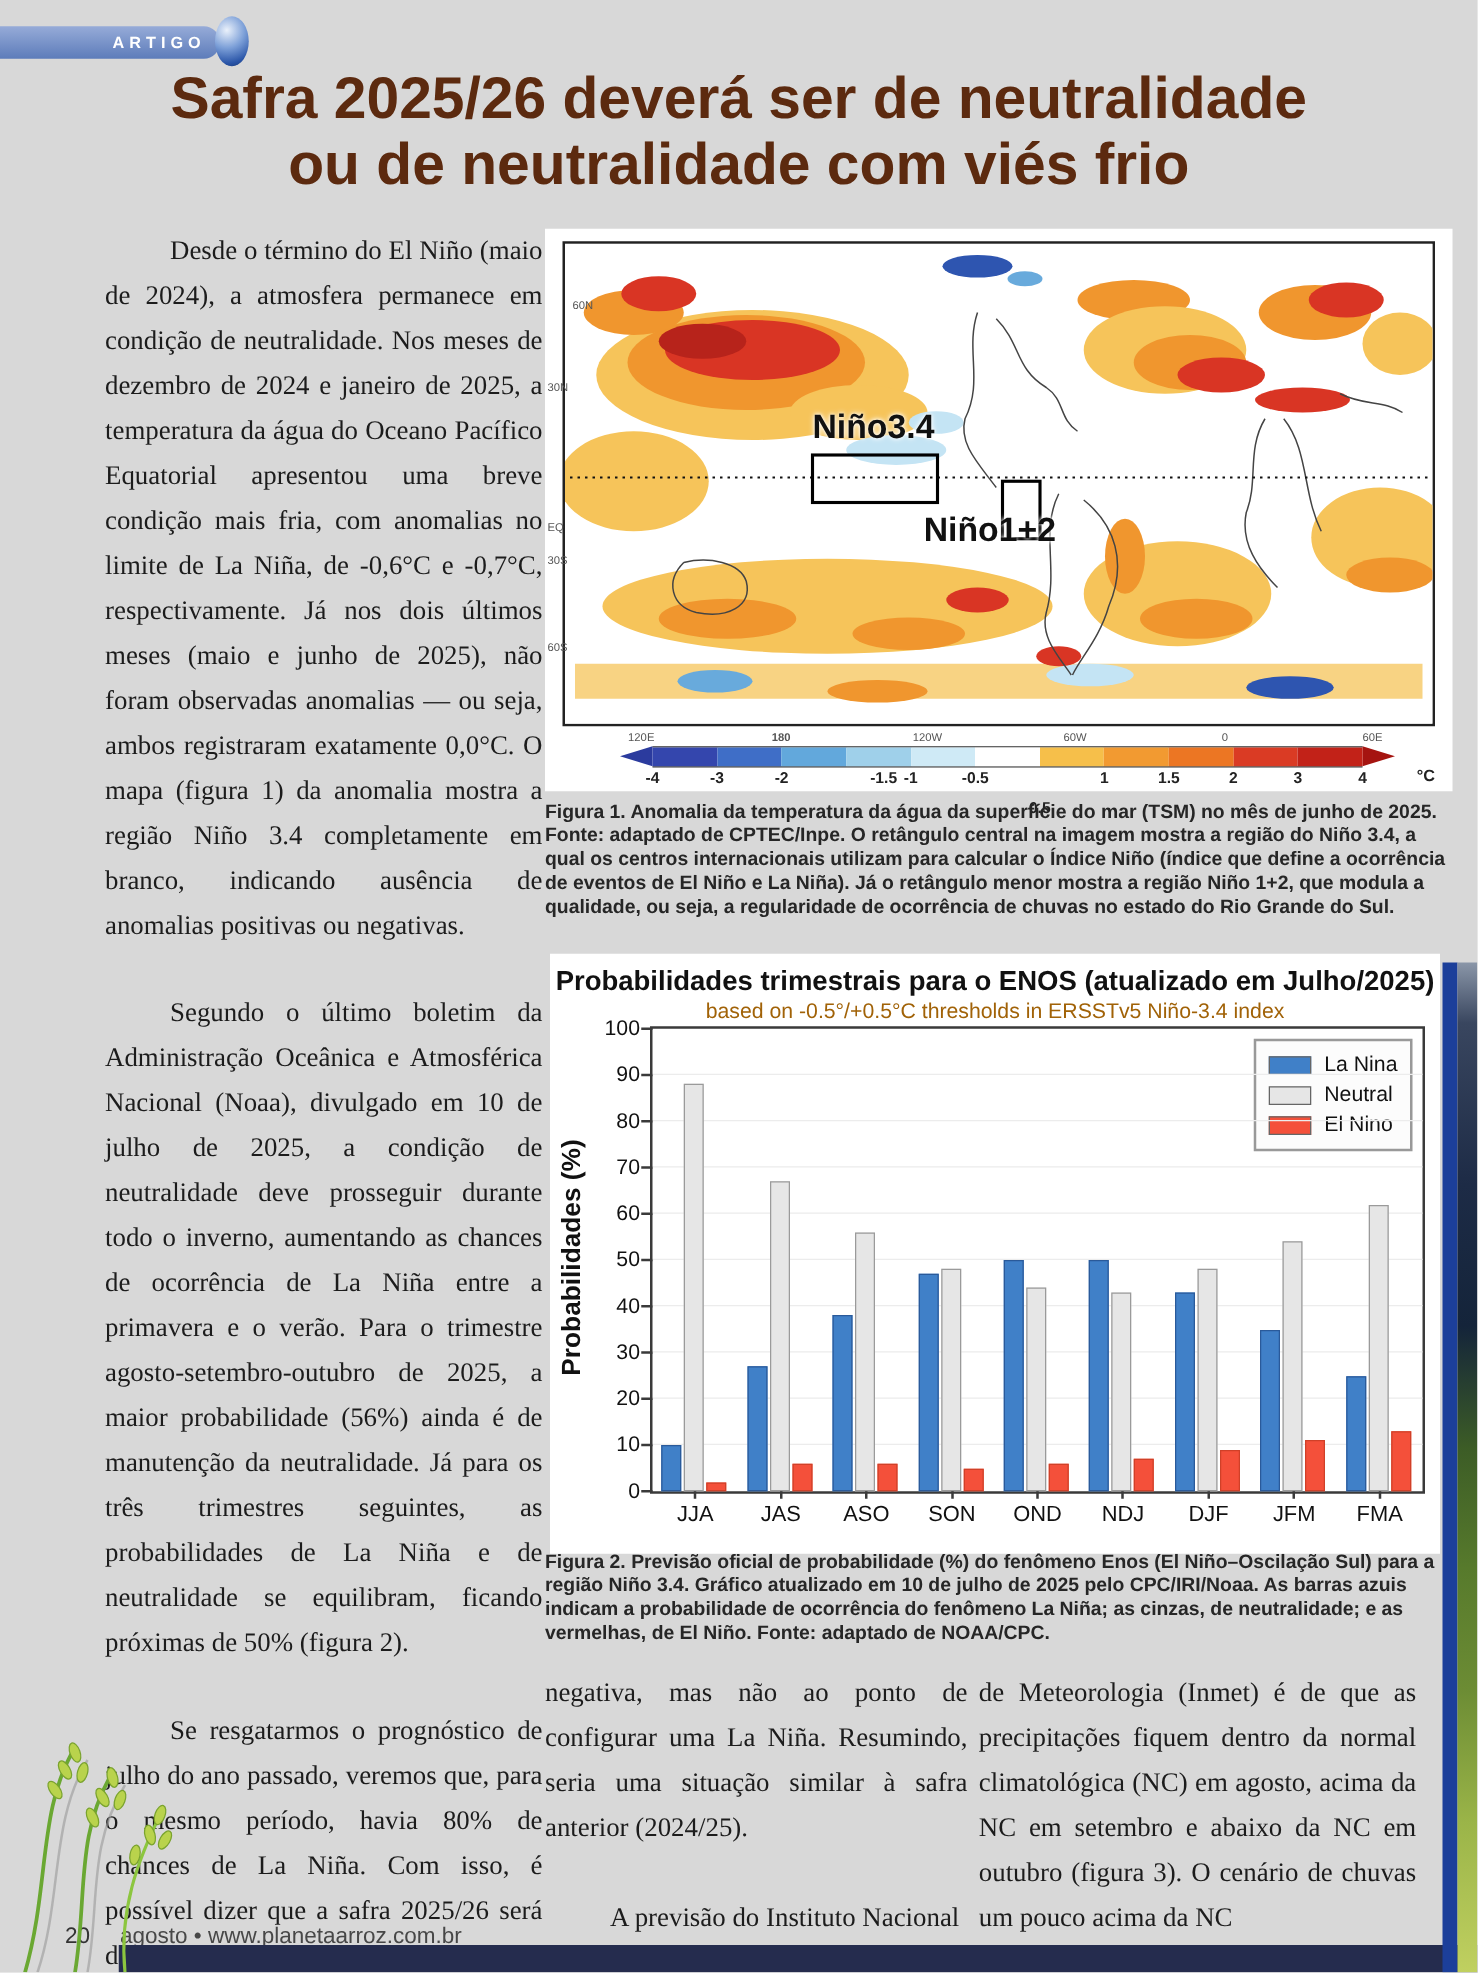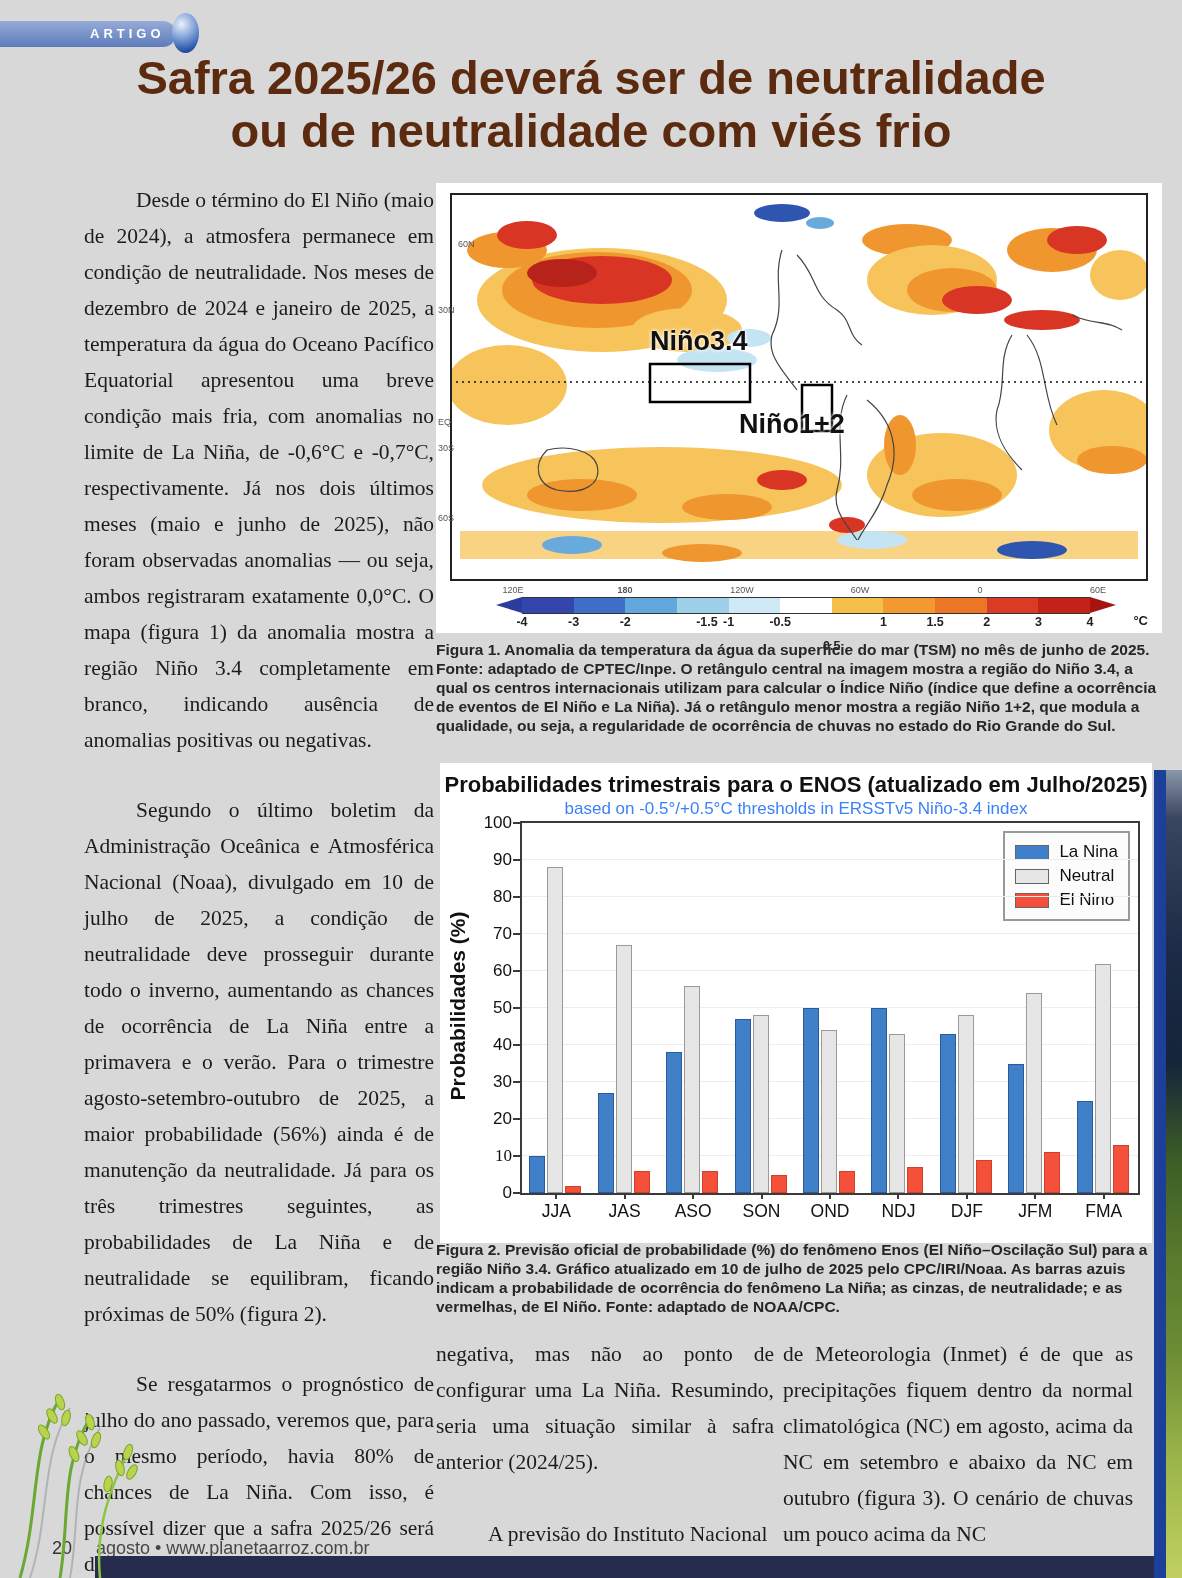--- a/index.html
+++ b/index.html
@@ -43,21 +43,21 @@
           font-weight:bold;font-size:12.5px;color:#222;}
   .cb-unit{position:absolute;right:14px;top:430px;font-family:"Liberation Sans",sans-serif;font-weight:bold;font-size:13px;color:#222;}
   
   .caption{position:absolute;left:436px;width:730px;margin:0;font-family:"Liberation Sans",sans-serif;
            font-weight:bold;font-size:15.5px;line-height:19px;color:#262626;}
   .cap1{top:640px;}
   .cap2{top:1240px;}
   
   .fig2{position:absolute;left:440px;top:763px;width:712px;height:480px;background:#fff;font-family:"Liberation Sans",sans-serif;}
   .chart-title{position:absolute;left:0;right:0;top:9px;text-align:center;font-weight:bold;font-size:22px;color:#111;}
-  .chart-subtitle{position:absolute;left:0;right:0;top:36px;text-align:center;font-size:17px;color:#3b82f6;}
+  .chart-subtitle{position:absolute;left:0;right:0;top:36px;text-align:center;font-size:17px;color:#a16207;}
   .plot{position:absolute;left:80px;top:58px;width:616px;height:370px;border:2px solid #3a3a3a;background:#fff;box-sizing:content-box;}
   .gridline{position:absolute;left:0;right:0;height:1px;background:#ececec;}
   .bar{position:absolute;bottom:0;width:16px;box-sizing:border-box;}
   .ytick{position:absolute;right:calc(100% + 10px);transform:translateY(50%);font-size:17px;color:#111;}
   .ymark{position:absolute;left:-9px;width:9px;height:2px;background:#3a3a3a;}
   .xtick{position:absolute;top:calc(100% + 8px);transform:translateX(-50%);font-size:17.5px;color:#111;}
   .xmark{position:absolute;top:100%;width:2px;height:6px;background:#3a3a3a;transform:translateX(-50%);}
   .ylabel{position:absolute;left:18px;top:243px;transform:translate(-50%,-50%) rotate(-90deg);
           font-weight:bold;font-size:21px;color:#111;white-space:nowrap;}
   .xlabel{position:absolute;left:80px;width:616px;top:456px;text-align:center;font-weight:bold;font-size:21px;color:#111;}
@@ -218,21 +218,21 @@
             <span class="legend-label">Neutral</span>
           </div>
           <div class="legend-row">
             <span class="legend-swatch" style="background: rgb(244, 80, 58);"></span>
             <span class="legend-label">El Nino</span>
           </div>
         </div>
     <span class="ytick" style="bottom: 0%;">0</span>
         <div class="ymark" style="bottom: calc(0% - 1px);"></div>
         <div class="gridline" style="bottom: 10%;"></div>
-        <span class="ytick" style="bottom: 10%; font-family: Liberation Serif, serif;">10</span>
+        <span class="ytick" style="bottom: 10%;">10</span>
         <div class="ymark" style="bottom: calc(10% - 1px);"></div>
         <div class="gridline" style="bottom: 20%;"></div>
         <span class="ytick" style="bottom: 20%;">20</span>
         <div class="ymark" style="bottom: calc(20% - 1px);"></div>
         <div class="gridline" style="bottom: 30%;"></div>
         <span class="ytick" style="bottom: 30%;">30</span>
         <div class="ymark" style="bottom: calc(30% - 1px);"></div>
         <div class="gridline" style="bottom: 40%;"></div>
         <span class="ytick" style="bottom: 40%;">40</span>
         <div class="ymark" style="bottom: calc(40% - 1px);"></div>

